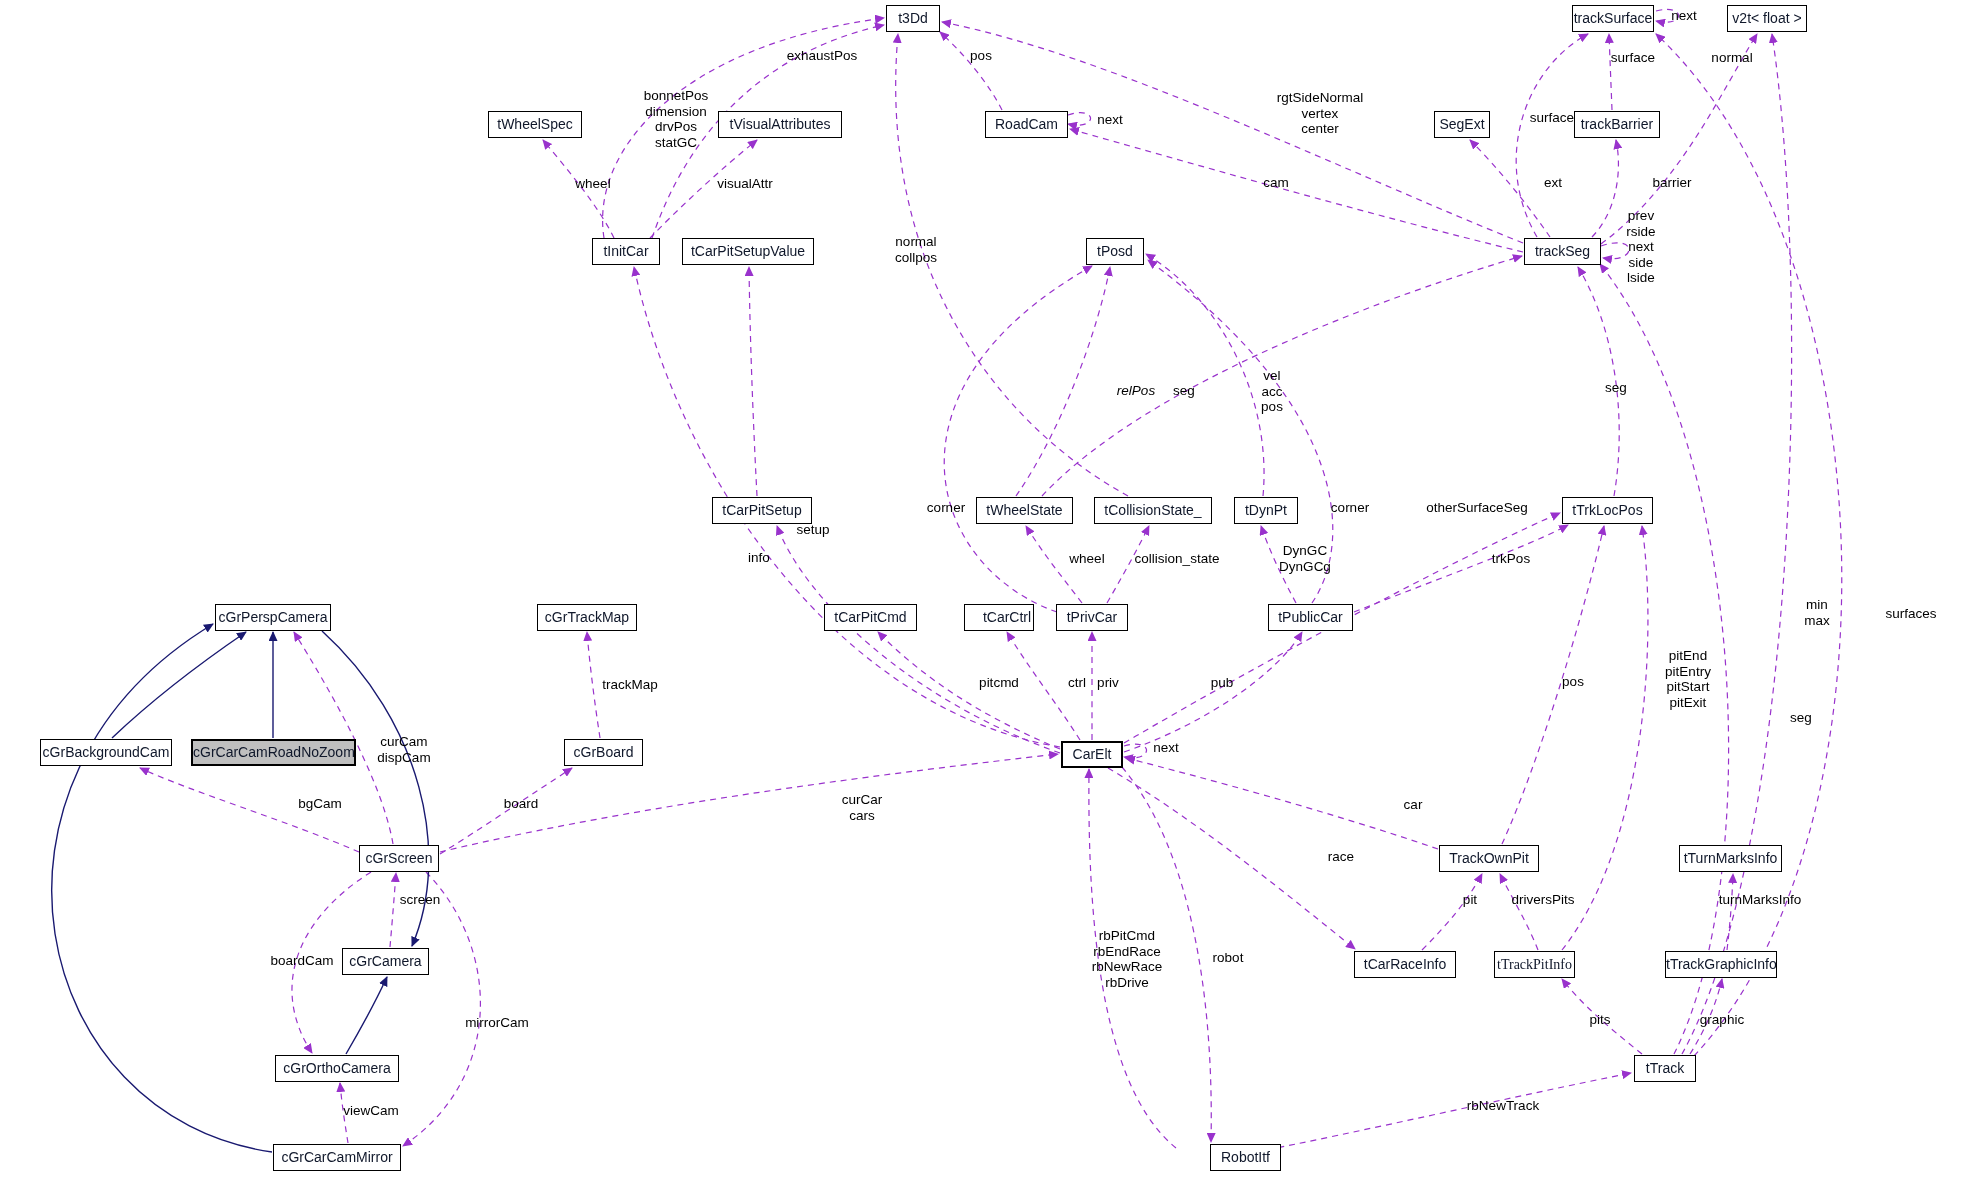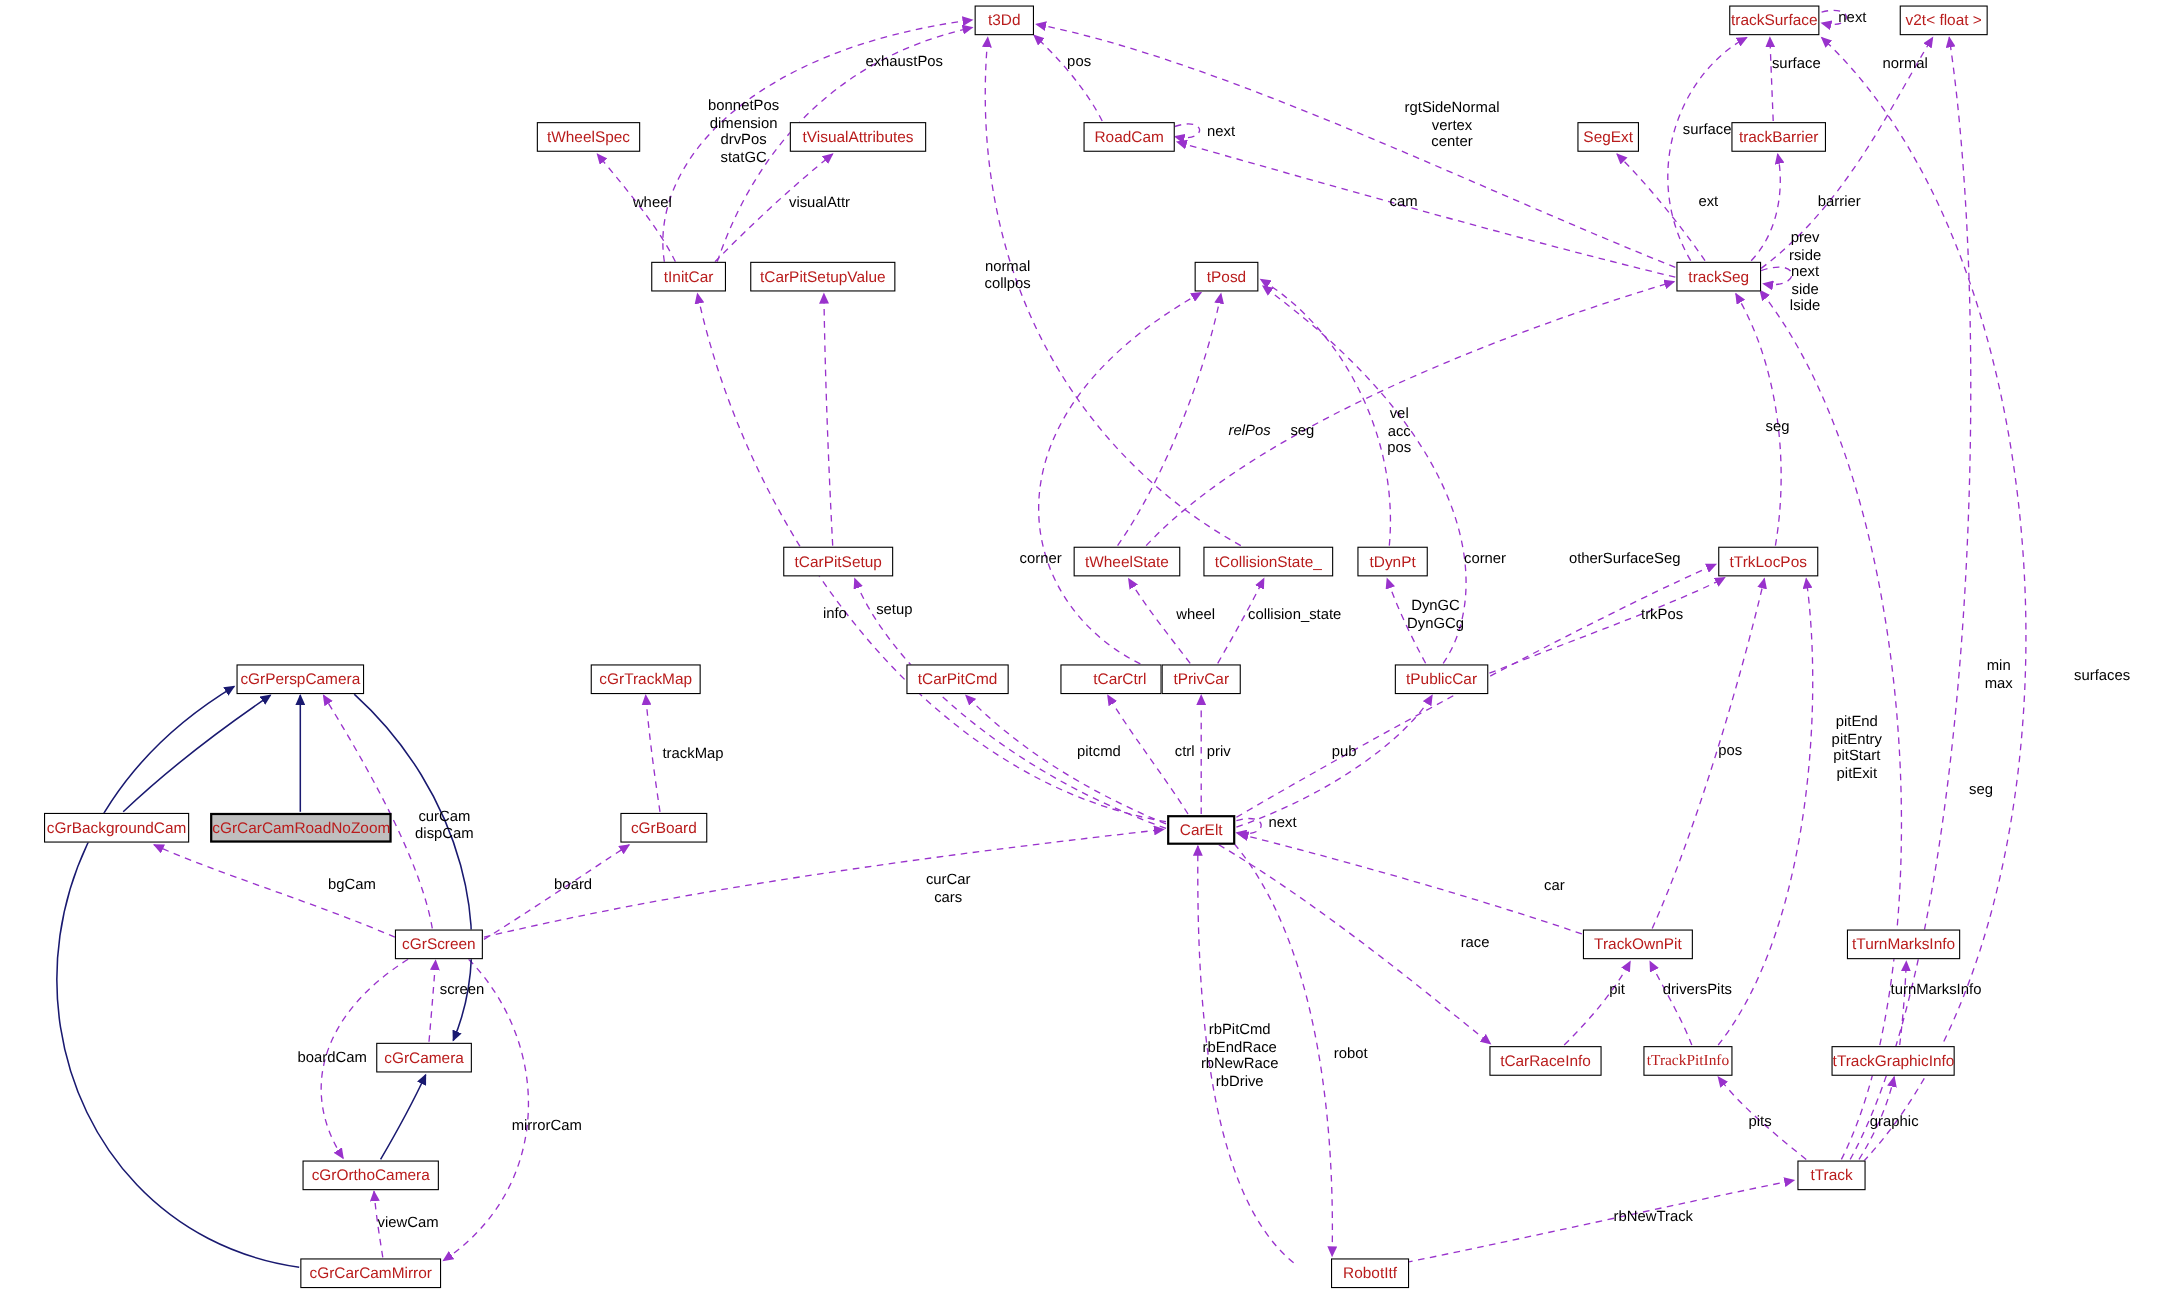--- a/index.html
+++ b/index.html
@@ -8,21 +8,21 @@
     font-family:"Liberation Sans","DejaVu Sans",sans-serif;
     background:#ffffff;
     overflow:hidden;
   }
   .node{
     position:absolute;
     box-sizing:border-box;
     height:27px;
     border:1px solid #000000;
     background:#ffffff;
-    color:#b91c1c;
+    color:#0f172a;
     font-size:14px;
     line-height:25px;
     text-align:center;
     white-space:nowrap;
     z-index:2;
   }
   .node.selected{
     background:#bfbfbf;
     border-width:2px;
     line-height:23px;
@@ -136,21 +136,21 @@
     <div class="node" style="left: 1086px; top: 238px; width: 58px;">tPosd</div>
     <div class="node" style="left: 1524px; top: 238px; width: 77px;">trackSeg</div>
     <div class="node" style="left: 712px; top: 497px; width: 100px;">tCarPitSetup</div>
     <div class="node" style="left: 976px; top: 497px; width: 97px;">tWheelState</div>
     <div class="node" style="left: 1094px; top: 497px; width: 118px;">tCollisionState_</div>
     <div class="node" style="left: 1234px; top: 497px; width: 64px;">tDynPt</div>
     <div class="node" style="left: 1562px; top: 497px; width: 91px;">tTrkLocPos</div>
     <div class="node" style="left: 215px; top: 604px; width: 116px;">cGrPerspCamera</div>
     <div class="node" style="left: 537px; top: 604px; width: 100px;">cGrTrackMap</div>
     <div class="node" style="left: 824px; top: 604px; width: 93px;">tCarPitCmd</div>
-    <div class="node" style="left: 964px; top: 604px; width: 92px; padding-left: 16px;">tCarCtrl</div>
+    <div class="node" style="left: 964px; top: 604px; width: 70px; padding-left: 16px;">tCarCtrl</div>
     <div class="node" style="left: 1056px; top: 604px; width: 72px;">tPrivCar</div>
     <div class="node" style="left: 1268px; top: 604px; width: 85px;">tPublicCar</div>
     <div class="node" style="left: 40px; top: 739px; width: 132px;">cGrBackgroundCam</div>
     <div class="node selected" style="left: 191px; top: 739px; width: 165px;">cGrCarCamRoadNoZoom</div>
     <div class="node" style="left: 564px; top: 739px; width: 79px;">cGrBoard</div>
     <div class="node main" style="left: 1061px; top: 741px; width: 62px;">CarElt</div>
     <div class="node" style="left: 359px; top: 845px; width: 80px;">cGrScreen</div>
     <div class="node" style="left: 1439px; top: 845px; width: 100px;">TrackOwnPit</div>
     <div class="node" style="left: 1679px; top: 845px; width: 103px;">tTurnMarksInfo</div>
     <div class="node" style="left: 342px; top: 948px; width: 87px;">cGrCamera</div>
@@ -195,21 +195,21 @@
     <div class="elabel" style="left: 946px; top: 500px;">corner</div>
     <div class="elabel" style="left: 1350px; top: 500px;">corner</div>
     <div class="elabel" style="left: 1087px; top: 551px;">wheel</div>
     <div class="elabel" style="left: 1177px; top: 551px;">collision_state</div>
     <div class="elabel" style="left: 1305px; top: 543px;">DynGC
 DynGCg</div>
     <div class="elabel" style="left: 1477px; top: 500px;">otherSurfaceSeg</div>
     <div class="elabel" style="left: 1511px; top: 551px;">trkPos</div>
     <div class="elabel" style="left: 1616px; top: 380px;">seg</div>
     <div class="elabel" style="left: 759px; top: 550px;">info</div>
-    <div class="elabel" style="left: 813px; top: 546px;">setup</div>
+    <div class="elabel" style="left: 813px; top: 522px;">setup</div>
     <div class="elabel" style="left: 630px; top: 677px;">trackMap</div>
     <div class="elabel" style="left: 404px; top: 734px;">curCam
 dispCam</div>
     <div class="elabel" style="left: 320px; top: 796px;">bgCam</div>
     <div class="elabel" style="left: 521px; top: 796px;">board</div>
     <div class="elabel" style="left: 420px; top: 892px;">screen</div>
     <div class="elabel" style="left: 302px; top: 953px;">boardCam</div>
     <div class="elabel" style="left: 497px; top: 1015px;">mirrorCam</div>
     <div class="elabel" style="left: 371px; top: 1103px;">viewCam</div>
     <div class="elabel" style="left: 999px; top: 675px;">pitcmd</div>

